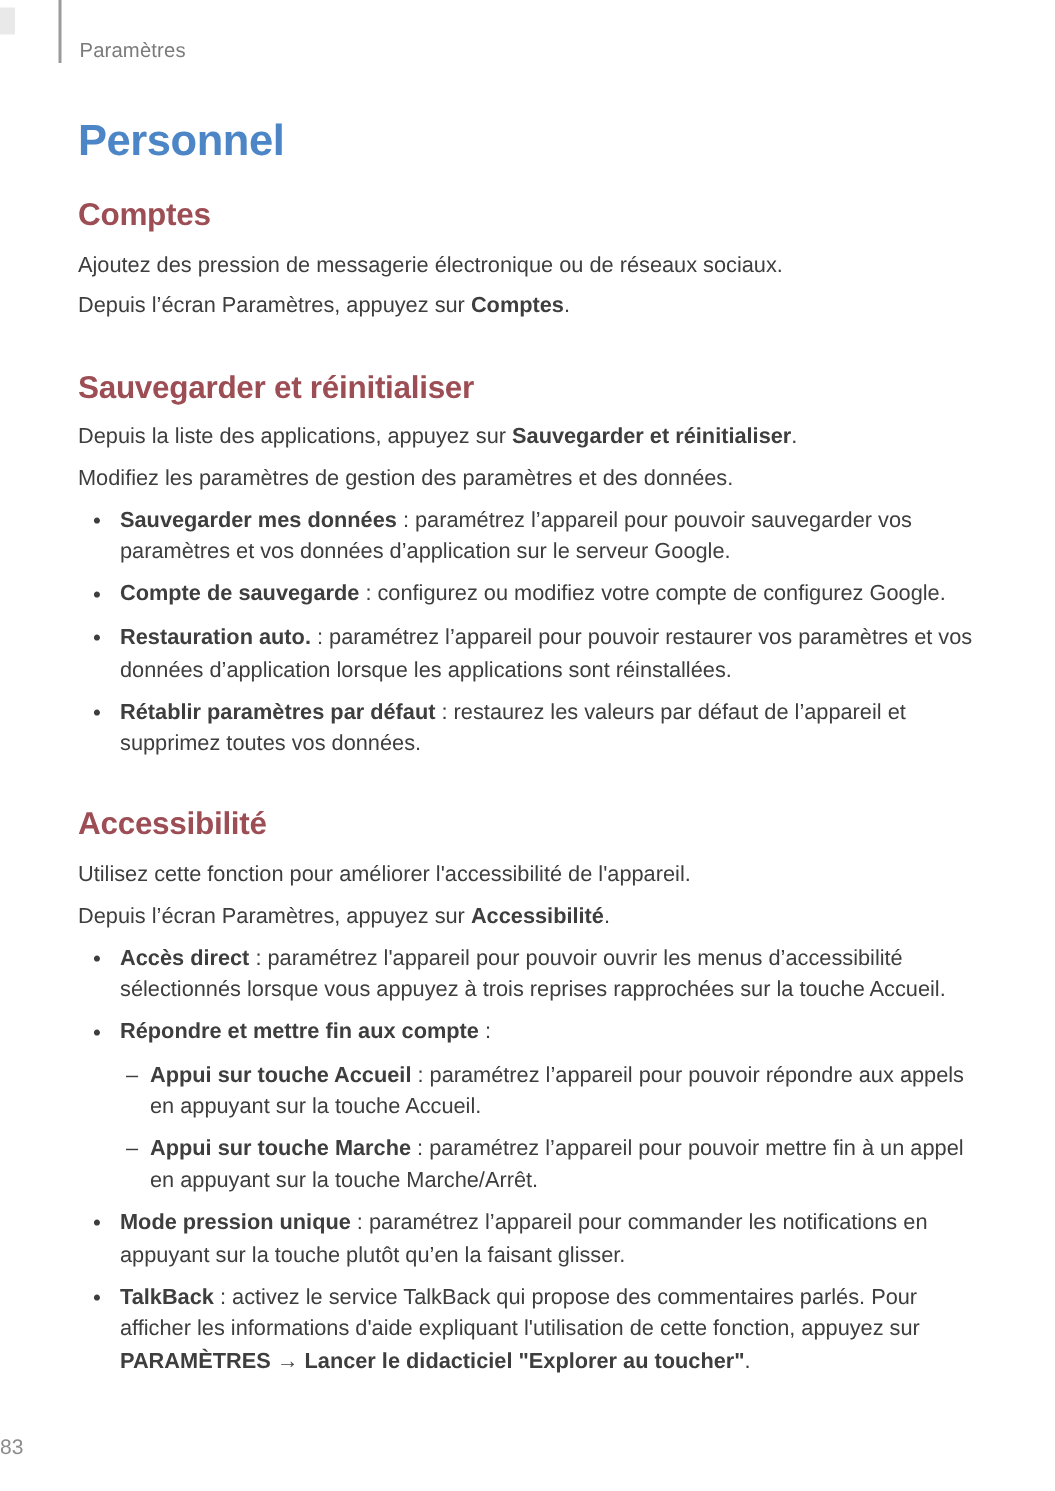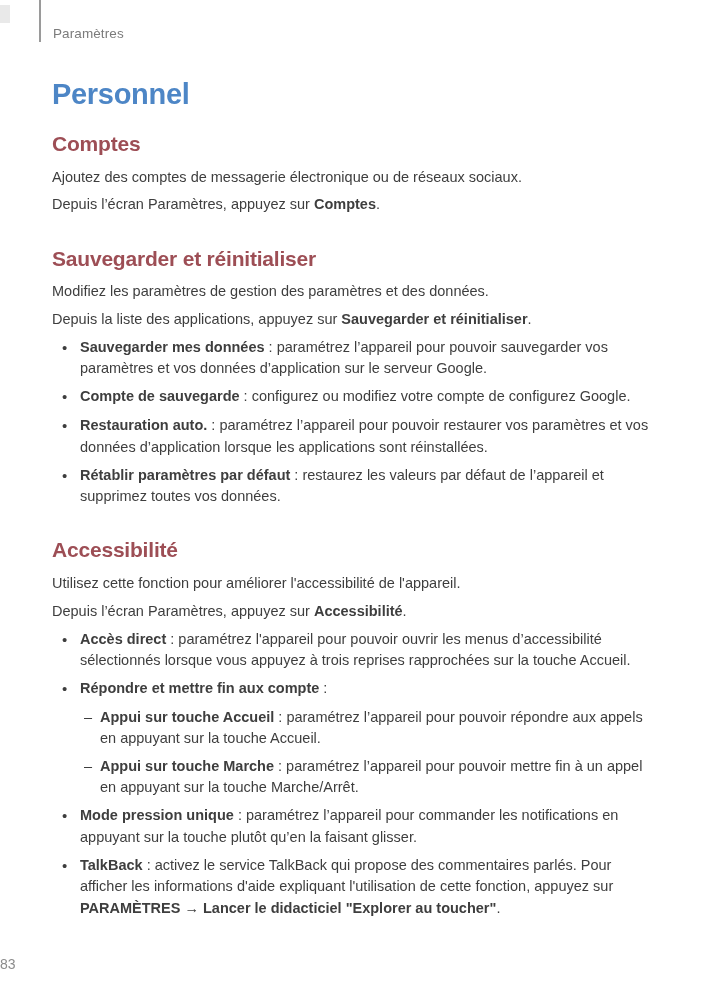--- a/index.html
+++ b/index.html
@@ -85,27 +85,27 @@
 <div class="page">
   <div class="scan-artifact"></div>
   <div class="header-rule"></div>
   <div class="breadcrumb">Paramètres</div>
 
   <div class="content">
     <h1 class="page-title">Personnel</h1>
     <div id="sections">
         <section>
           <h2 class="section-heading">Comptes</h2>
-          <p class="para"><span class="txt"><span>Ajoutez des comptes de messagerie électronique ou de réseaux sociaux.</span></span></p>
+          <p class="para"><span class="txt"><span>Ajoutez des pression de messagerie électronique ou de réseaux sociaux.</span></span></p>
           <p class="para"><span class="txt"><span>Depuis l’écran Paramètres, appuyez sur </span><span class="b">Comptes</span><span>.</span></span></p>
         </section>
         <section>
           <h2 class="section-heading">Sauvegarder et réinitialiser</h2>
+          <p class="para"><span class="txt"><span>Depuis la liste des applications, appuyez sur </span><span class="b">Sauvegarder et réinitialiser</span><span>.</span></span></p>
           <p class="para"><span class="txt"><span>Modifiez les paramètres de gestion des paramètres et des données.</span></span></p>
-          <p class="para"><span class="txt"><span>Depuis la liste des applications, appuyez sur </span><span class="b">Sauvegarder et réinitialiser</span><span>.</span></span></p>
           <div class="bullet">
             <span class="marker">•</span>
             <span class="txt"><span class="b">Sauvegarder mes données</span><span> : paramétrez l’appareil pour pouvoir sauvegarder vos paramètres et vos données d’application sur le serveur Google.</span></span>
           </div>
           <div class="bullet">
             <span class="marker">•</span>
             <span class="txt"><span class="b">Compte de sauvegarde</span><span> : configurez ou modifiez votre compte de configurez Google.</span></span>
           </div>
           <div class="bullet">
             <span class="marker">•</span>

